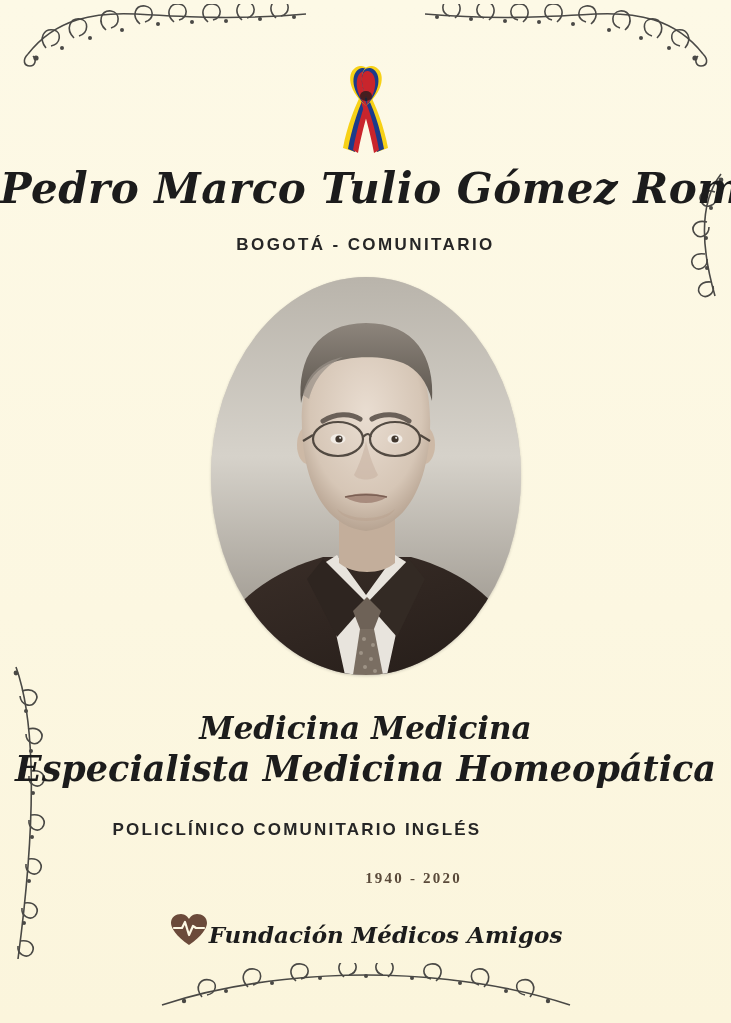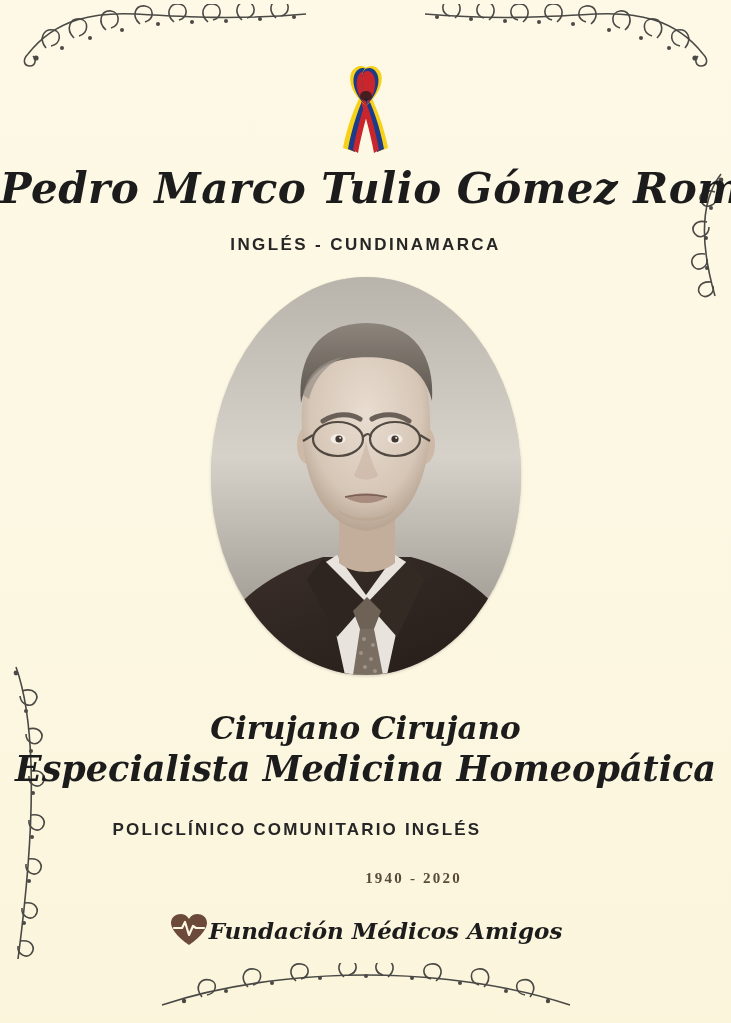--- a/index.html
+++ b/index.html
@@ -138,21 +138,21 @@
     padding-left: 48px;
   }
 
   
   .foundation {
     position: absolute;
     top: 912px;
     left: 0;
     width: 731px;
     display: flex;
-    align-items: center;
+    align-items: flex-end;
     justify-content: center;
   }
   .foundation-mark {
     width: 40px;
     height: 36px;
     flex: 0 0 auto;
   }
   .foundation-name {
     font-family: "DejaVu Serif", serif;
     font-style: italic;
@@ -292,21 +292,21 @@
         <path d="M35 44 C 52 27, 50 8, 39 6 C 30 5, 28 19, 35 34 C 37 38, 38 41, 35 44 Z" fill="#1b3b8b"></path>
         <path d="M35 44 C 48 28, 46 11, 37 9 C 30 8, 29 20, 35 34 C 37 38, 37 41, 35 44 Z" fill="#c9252c"></path>
 
         <ellipse cx="35" cy="34" rx="6" ry="5" fill="#1b1b1b" opacity="0.75"></ellipse>
       </g>
     </svg>
   </div>
 
   <div class="name-title">Pedro Marco Tulio Gómez Romero</div>
 
-  <div class="location">INGLÉS - CUNDINAMARCA</div>
+  <div class="location">BOGOTÁ - COMUNITARIO</div>
 
   <div class="portrait">
     <svg width="310" height="398" viewBox="0 0 310 398" role="img">
       <defs>
         <linearGradient id="bgGrad" x1="0" y1="0" x2="0" y2="1">
           <stop offset="0%" stop-color="#b9b4ab"></stop>
           <stop offset="45%" stop-color="#d6d2ca"></stop>
           <stop offset="100%" stop-color="#8e887f"></stop>
         </linearGradient>
         <linearGradient id="suitGrad" x1="0" y1="0" x2="1" y2="1">
@@ -377,21 +377,21 @@
       <path d="M134 220 C 146 215, 164 215, 176 220 C 164 228, 146 228, 134 220 Z" fill="#9e7e70" opacity="0.8"></path>
       <path d="M134 220 C 148 217, 162 217, 176 220" stroke="#7a5f53" stroke-width="1.6" fill="none"></path>
 
       <path d="M126 232 C 140 244, 170 244, 184 232 C 176 248, 134 248, 126 232 Z" fill="#b79f8c" opacity="0.45"></path>
 
       <rect x="0" y="0" width="310" height="398" fill="none"></rect>
     </svg>
   </div>
 
   <div class="specialty">
-    <span>Cirujano Cirujano</span>
+    <span>Medicina Medicina</span>
     <span class="line2">Especialista Medicina Homeopática</span>
   </div>
 
   <div class="institution">POLICLÍNICO COMUNITARIO INGLÉS</div>
 
   <div class="years">1940 - 2020</div>
 
   <div class="foundation">
     <span class="foundation-mark">
       <svg width="40" height="36" viewBox="0 0 40 36">

